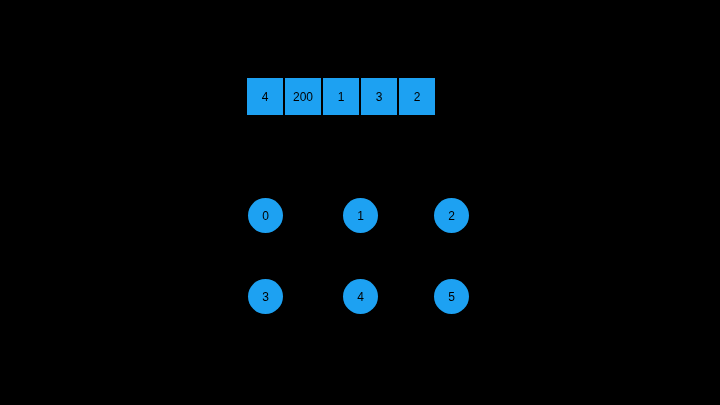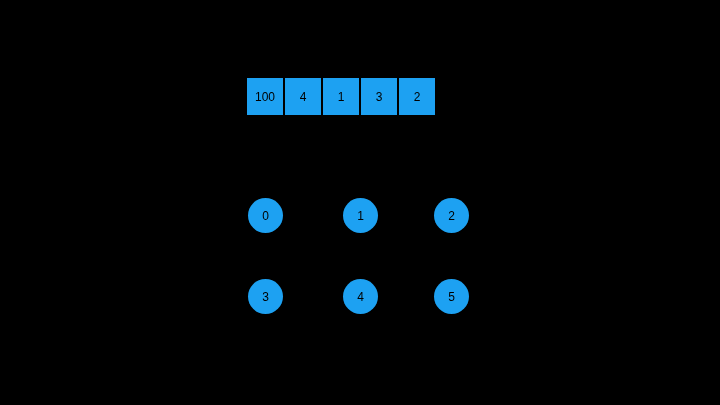--- a/index.html
+++ b/index.html
@@ -51,22 +51,22 @@
   .col-0 { left: 248px; }
   .col-1 { left: 343px; }
   .col-2 { left: 434px; }
 </style>
 </head>
 <body>
 
 <div class="stage">
 
   <div class="array-row">
-    <div class="array-cell">100</div>
     <div class="array-cell">4</div>
+    <div class="array-cell">200</div>
     <div class="array-cell">1</div>
     <div class="array-cell">3</div>
     <div class="array-cell">2</div>
   </div>
 
   <div class="node-circle row-0 col-0">0</div>
   <div class="node-circle row-0 col-1">1</div>
   <div class="node-circle row-0 col-2">2</div>
   <div class="node-circle row-1 col-0">3</div>
   <div class="node-circle row-1 col-1">4</div>

